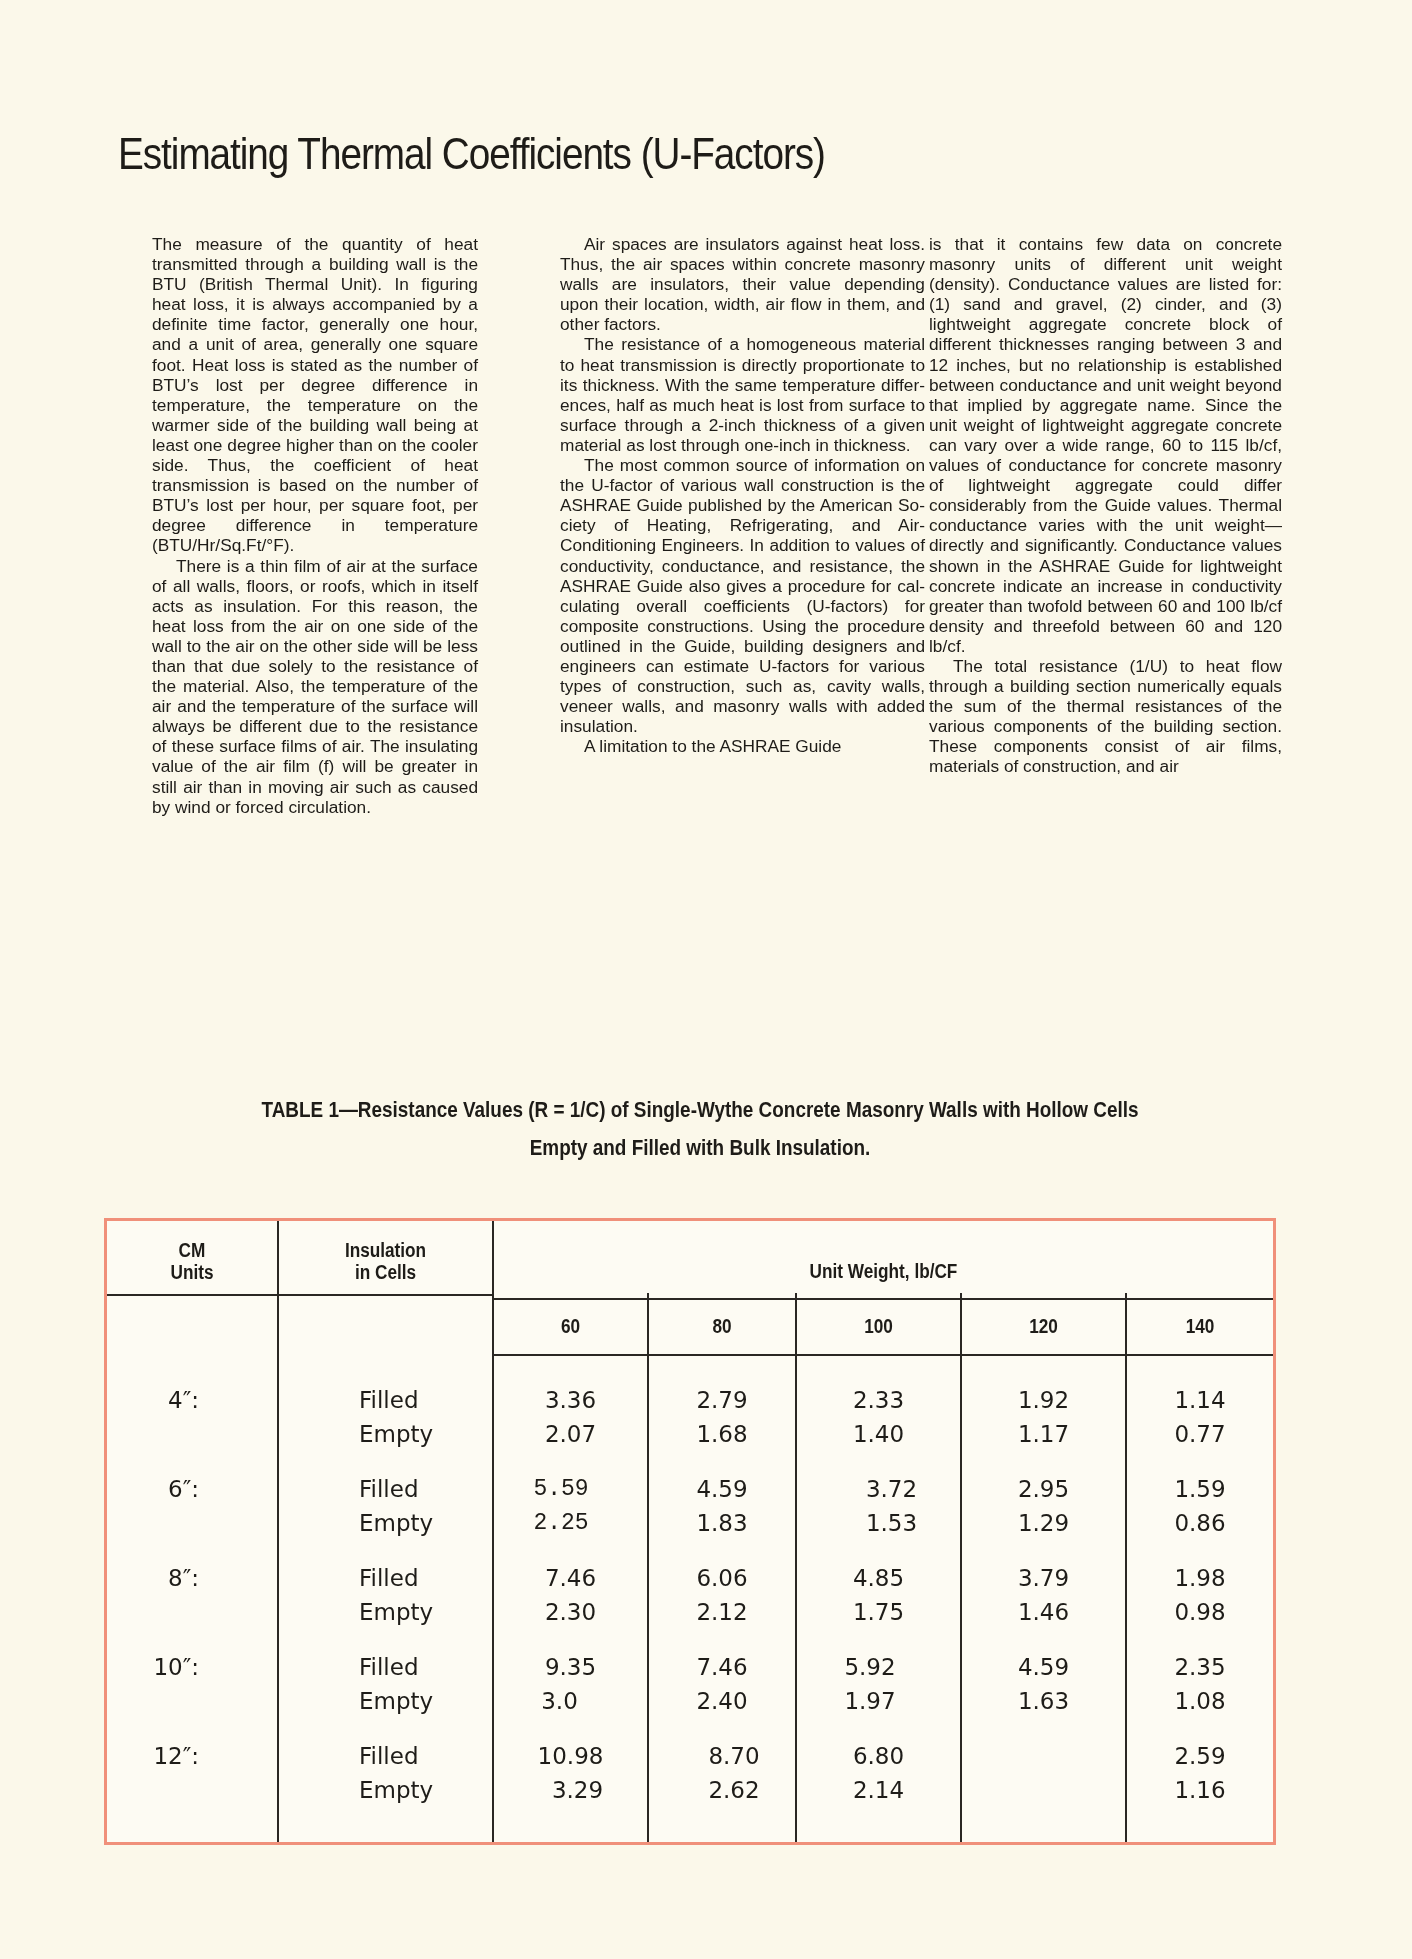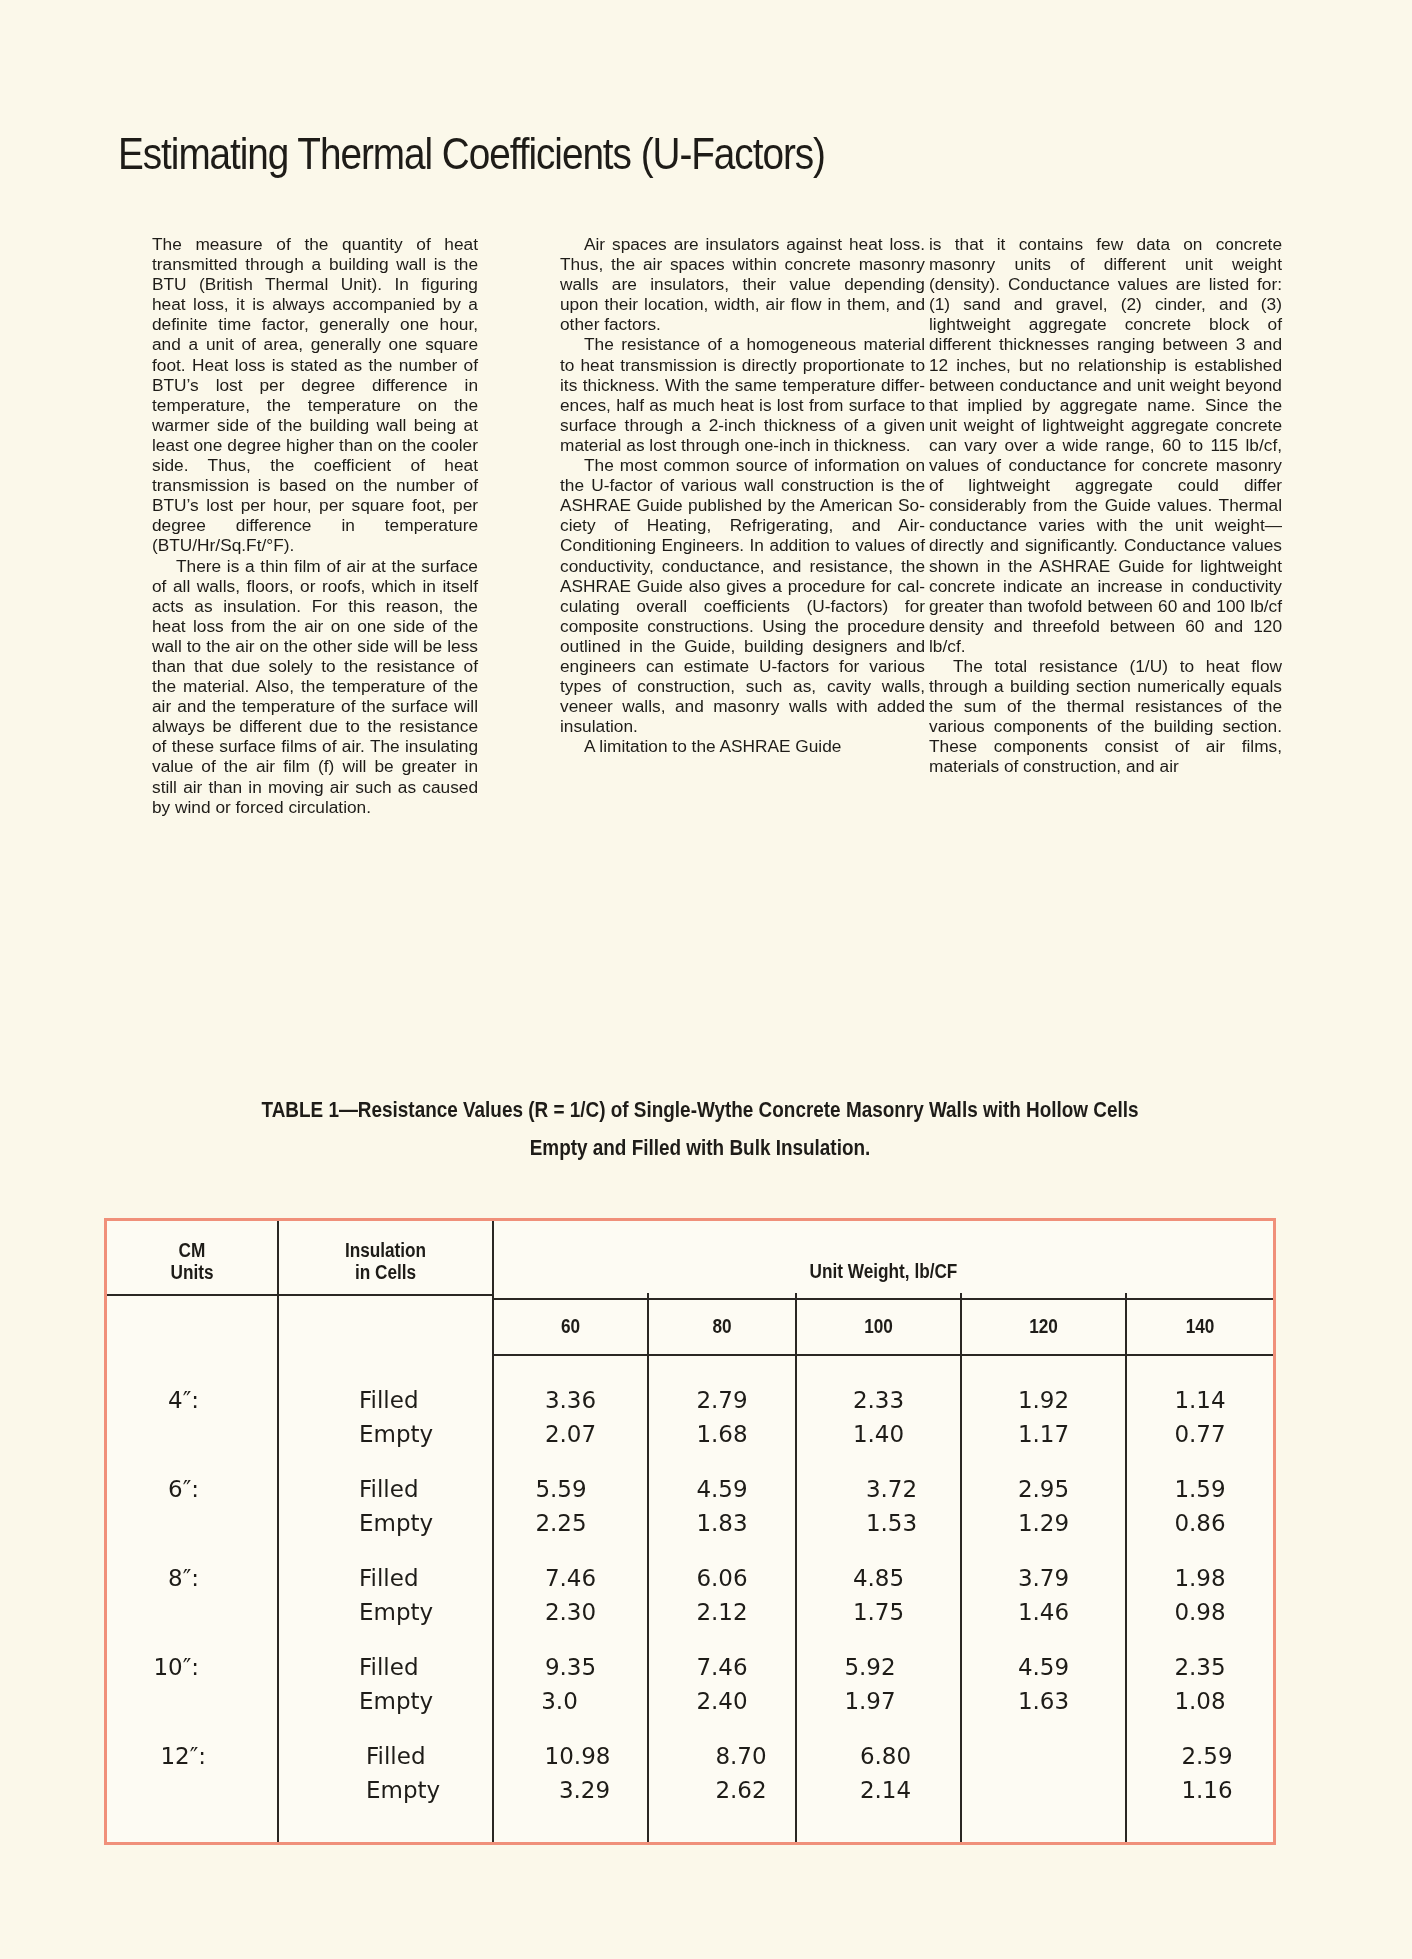--- a/index.html
+++ b/index.html
@@ -200,21 +200,21 @@
         <div>0.77</div>
       </div>
   </div>
 
   <div class="group-row" style="top:251px;">
     <div class="cell size-cell" style="left:0; width:92px;">6″:</div>
     <div class="cell" style="left:252px;">
       <div>Filled</div>
       <div>Empty</div>
     </div>
-    <div class="cell num-cell" style="left:387px; width:134px;">
+    <div class="cell num-cell" style="left:387px; width:134px;font-family:Liberation Mono, monospace;">
         <div>5.59</div>
         <div>2.25</div>
       </div>
     <div class="cell num-cell" style="left:542px; width:146px;">
         <div>4.59</div>
         <div>1.83</div>
       </div>
     <div class="cell num-cell" style="left:690px; width:189px;">
         <div>3.72</div>
         <div>1.53</div>
@@ -278,21 +278,21 @@
     <div class="cell num-cell" style="left:855px; width:163px;">
         <div>4.59</div>
         <div>1.63</div>
       </div>
     <div class="cell num-cell" style="left:1020px; width:146px;">
         <div>2.35</div>
         <div>1.08</div>
       </div>
   </div>
 
-  <div class="group-row" style="top:518px;margin-left:7px;">
+  <div class="group-row" style="top:518px;">
     <div class="cell size-cell" style="left:0; width:92px;">12″:</div>
     <div class="cell" style="left:252px;">
       <div>Filled</div>
       <div>Empty</div>
     </div>
     <div class="cell num-cell" style="left:387px; width:153px;">
         <div>10.98</div>
         <div style="padding-left:14px;">3.29</div>
       </div>
     <div class="cell num-cell" style="left:542px; width:146px;padding-left:12px;">

